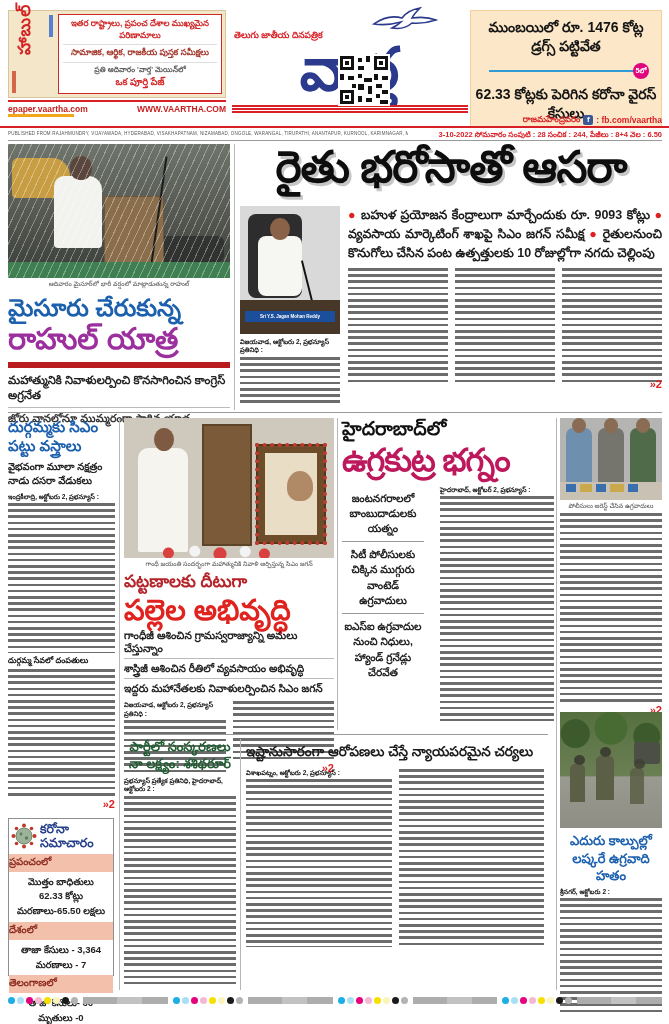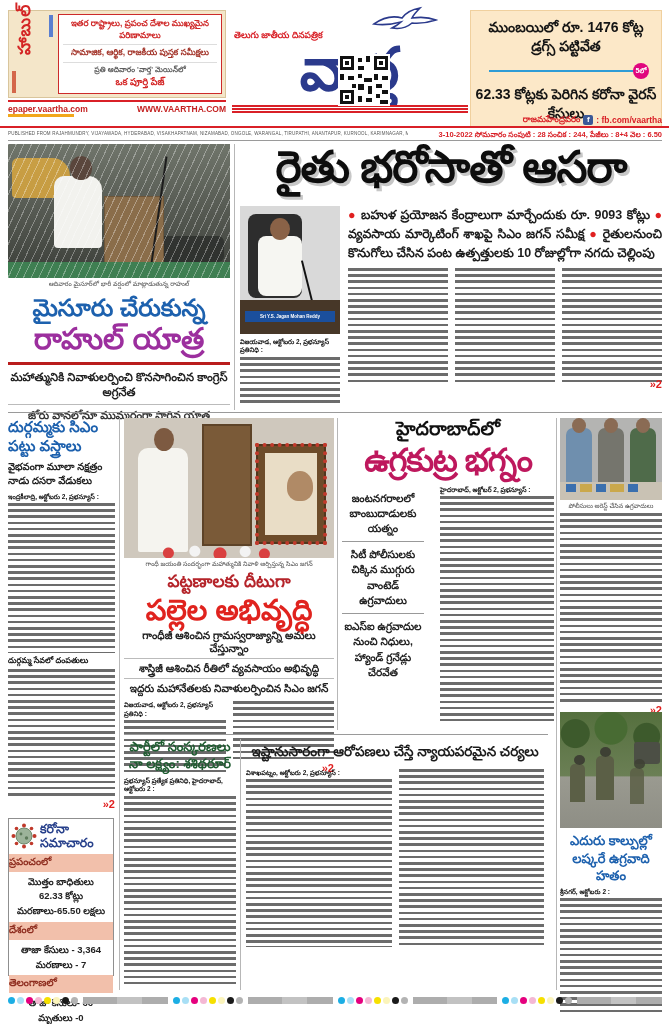--- a/index.html
+++ b/index.html
@@ -1,19 +1,19 @@
 <!DOCTYPE html>
 <html><head>
 <meta charset="utf-8">
 <style>
   html,body{margin:0;padding:0;background:#e8e8e8;}
   #page{position:relative;width:669px;height:1024px;background:#ffffff;margin:0 auto;
         font-family:"Liberation Sans",sans-serif;overflow:hidden;color:#1a1a1a;}
   .abs{position:absolute;}
-  .ctr{text-align:center;}
+  .ctr{text-align:left;}
   .gk{background:repeating-linear-gradient(to bottom,#474747 0 2.6px,rgba(0,0,0,0) 2.6px 6.2px);opacity:.8;}
   .cols{display:flex;gap:7px;}
   .col{flex:1;}
   .dl{font-size:6.5px;font-weight:bold;color:#111;line-height:1.3;margin-bottom:2px;}
   .more{color:#e02020;font-weight:bold;font-size:11px;text-align:right;line-height:1;}
   .vdiv{position:absolute;width:1px;background:#b7b7b7;}
   .hdiv{position:absolute;height:1px;background:#9a9a9a;}
   .photo{position:relative;overflow:hidden;background:#ccc;}
   .cap{font-size:6.3px;color:#4a4a4a;text-align:center;line-height:1.3;margin-top:2px;}
 
@@ -65,21 +65,21 @@
   .rain{position:absolute;inset:0;background:repeating-linear-gradient(115deg,rgba(255,255,255,.33) 0 1px,transparent 1px 7px);}
   .rahul-floor{position:absolute;left:0;bottom:0;width:100%;height:16px;background:#3f7f52;}
   .rahul-tent{position:absolute;left:4px;top:14px;width:58px;height:40px;background:#d9a73e;border-radius:6px 18px 4px 4px;opacity:.85;}
   .rahul-podium{position:absolute;left:96px;bottom:14px;width:58px;height:66px;background:#8a6d4a;border:1px solid #6d5538;}
   .rahul-mic{position:absolute;left:150px;bottom:14px;width:2px;height:108px;background:#1d1d1d;transform:rotate(8deg);}
   .rahul-fig{position:absolute;left:46px;top:32px;width:48px;height:72px;background:#f2f2ee;border-radius:10px 14px 4px 4px;}
   .rahul-head{position:absolute;left:62px;top:12px;width:22px;height:24px;background:#5a463c;border-radius:50% 50% 45% 45%;}
   .rahul-crowd{position:absolute;right:6px;bottom:16px;width:70px;height:26px;background:#2a2d2a;border-radius:6px;opacity:.8;}
   .rahul-h1{font-size:24px;font-weight:800;color:#1d61ae;line-height:1.15;margin-top:6px;}
   .rahul-h2{font-size:30px;font-weight:800;color:#9c2f9e;line-height:1.1;}
-  .rahul-s1{font-size:11.5px;font-weight:bold;color:#222;margin-top:7px;padding-top:5px;border-top:3px solid #b91c1c;line-height:1.3;}
+  .rahul-s1{font-size:11.5px;font-weight:bold;color:#222;margin-top:7px;padding-top:5px;border-top:6px solid #b91c1c;line-height:1.3;}
   .rahul-s2{font-size:11px;font-weight:bold;color:#333;margin-top:4px;padding-top:4px;border-top:1px solid #bbb;}
 
   
   .story-main{left:240px;top:144px;width:422px;height:264px;}
   .main-head{font-size:44px;font-weight:800;color:#0d0d0d;line-height:1.05;text-align:center;
              text-shadow:2.5px 2.5px 0 #c7c7c7;letter-spacing:-1px;}
   .ph-jagan{position:absolute;left:0;top:62px;width:100px;height:128px;background:#d9d9d9;}
   .jag-chair{position:absolute;left:8px;top:8px;width:54px;height:84px;background:#2d2d2d;border-radius:8px;}
   .jag-fig{position:absolute;left:18px;top:30px;width:44px;height:60px;background:#f6f6f2;border-radius:8px;}
   .jag-head{position:absolute;left:30px;top:12px;width:20px;height:22px;background:#8a6247;border-radius:50%;}

